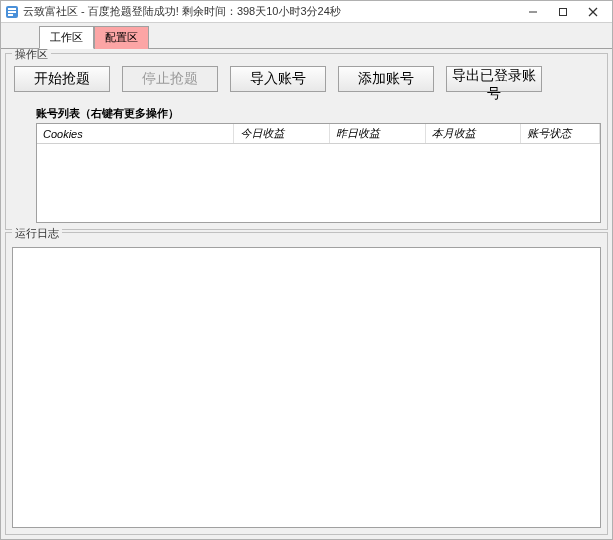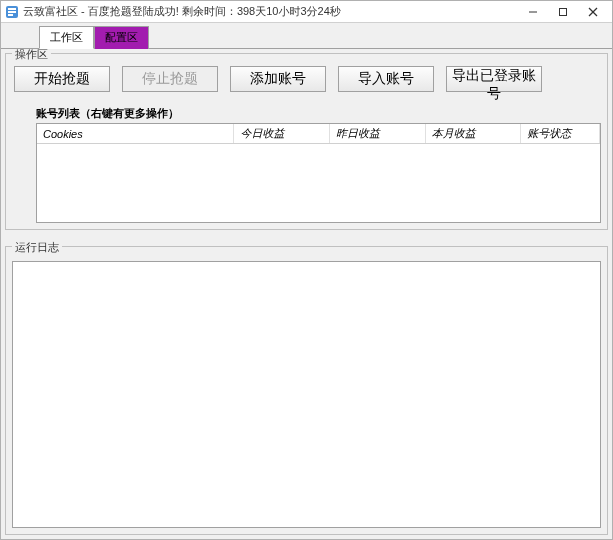--- a/index.html
+++ b/index.html
@@ -5,24 +5,24 @@
   * { box-sizing: border-box; margin: 0; padding: 0; }
   html, body { width: 613px; height: 540px; font-family: "Microsoft YaHei", "SimSun", sans-serif; font-size: 11px; background: #fff; overflow: hidden; }
   .window { width: 613px; height: 540px; border: 1px solid #b0b0b0; background: #f0f0f0; display: flex; flex-direction: column; }
   .titlebar { height: 22px; background: #fff; display: flex; align-items: center; padding: 0 4px; border-bottom: 1px solid #d0d0d0; }
   .titlebar-icon { width: 14px; height: 14px; margin-right: 4px; display: inline-flex; align-items: center; justify-content: center; }
   .titlebar-text { flex: 1; font-size: 11px; color: #333; white-space: nowrap; overflow: hidden; }
   .titlebar-controls { display: flex; }
   .titlebar-btn { width: 30px; height: 20px; display: flex; align-items: center; justify-content: center; font-size: 12px; color: #333; cursor: pointer; }
 
   .tabs { display: flex; background: #f0f0f0; padding: 2px 2px 0 2px; margin-left: 36px; }
-  .tab { padding: 3px 10px; font-size: 11px; border: 1px solid #a0a0a0; border-bottom: none; background: #a21caf; margin-right: 0; cursor: pointer; position: relative; top: 1px; }
+  .tab { padding: 3px 10px; font-size: 11px; border: 1px solid #a0a0a0; border-bottom: none; background: #fca5a5; margin-right: 0; cursor: pointer; position: relative; top: 1px; }
   .tab.active { background: #fff; border-bottom: 1px solid #fff; z-index: 2; }
 
-  .tab-content { flex: 1; background: #f0f0f0; border-top: 1px solid #a0a0a0; padding: 4px; display: flex; flex-direction: column; gap: 16px; overflow: hidden; }
+  .tab-content { flex: 1; background: #f0f0f0; border-top: 1px solid #a0a0a0; padding: 4px; display: flex; flex-direction: column; gap: 2px; overflow: hidden; }
 
   .groupbox { border: 1px solid #c0c0c0; background: #f0f0f0; padding: 10px 6px 6px 6px; position: relative; }
   .groupbox-title { position: absolute; top: -7px; left: 6px; background: #f0f0f0; padding: 0 3px; font-size: 11px; color: #333; }
 
   .button-row { display: flex; gap: 12px; padding: 2px; }
   .btn { width: 96px; height: 26px; border: 1px solid #a0a0a0; background: linear-gradient(#fdfdfd,#e8e8e8); font-size: 14px; cursor: pointer; }
   .btn:disabled { color: #9a9a9a; background: #eee; cursor: default; }
 
   .account-area { padding-top: 12px; padding-left: 24px; }
   .account-label { font-size: 11px; font-weight: bold; color: #000; margin-bottom: 2px; }
@@ -73,22 +73,22 @@
     <div class="tab"><span>配置区</span></div>
   </div>
 
   <div class="tab-content">
 
     <div class="groupbox">
       <div class="groupbox-title">操作区</div>
       <div class="button-row">
         <button class="btn">开始抢题</button>
         <button class="btn" disabled="">停止抢题</button>
+        <button class="btn">导入账号</button>
         <button class="btn">添加账号</button>
-        <button class="btn">导入账号</button>
         <button class="btn">导出已登录账号</button>
       </div>
       <div class="account-area">
         <div class="account-label">账号列表（右键有更多操作）</div>
         <div class="table-wrap">
           <table>
             <thead>
               <tr>
                 <th style="width:35%">Cookies</th>
                 <th style="width:17%">今日收益</th>

